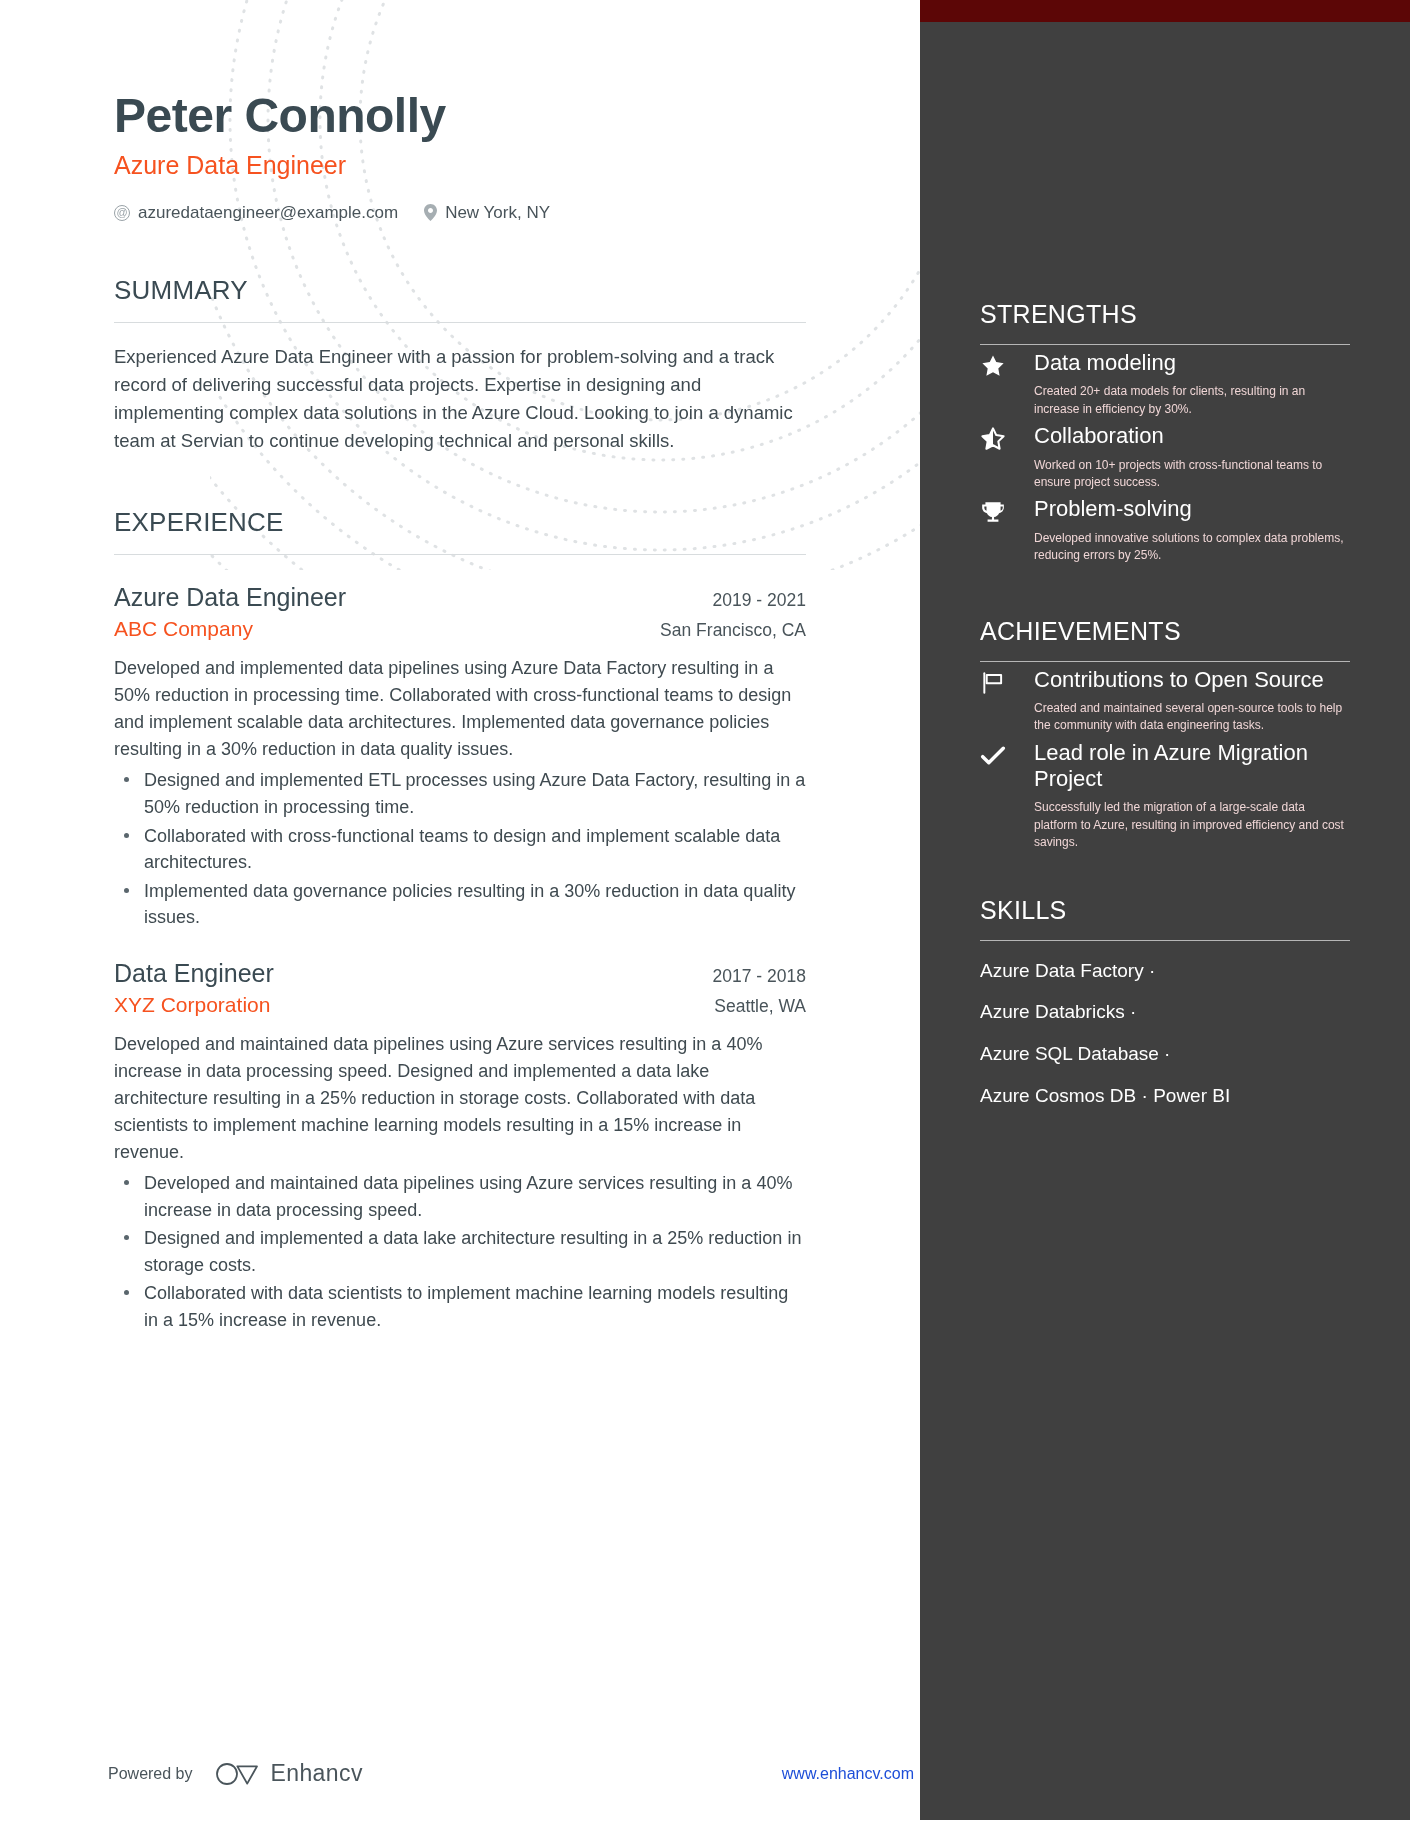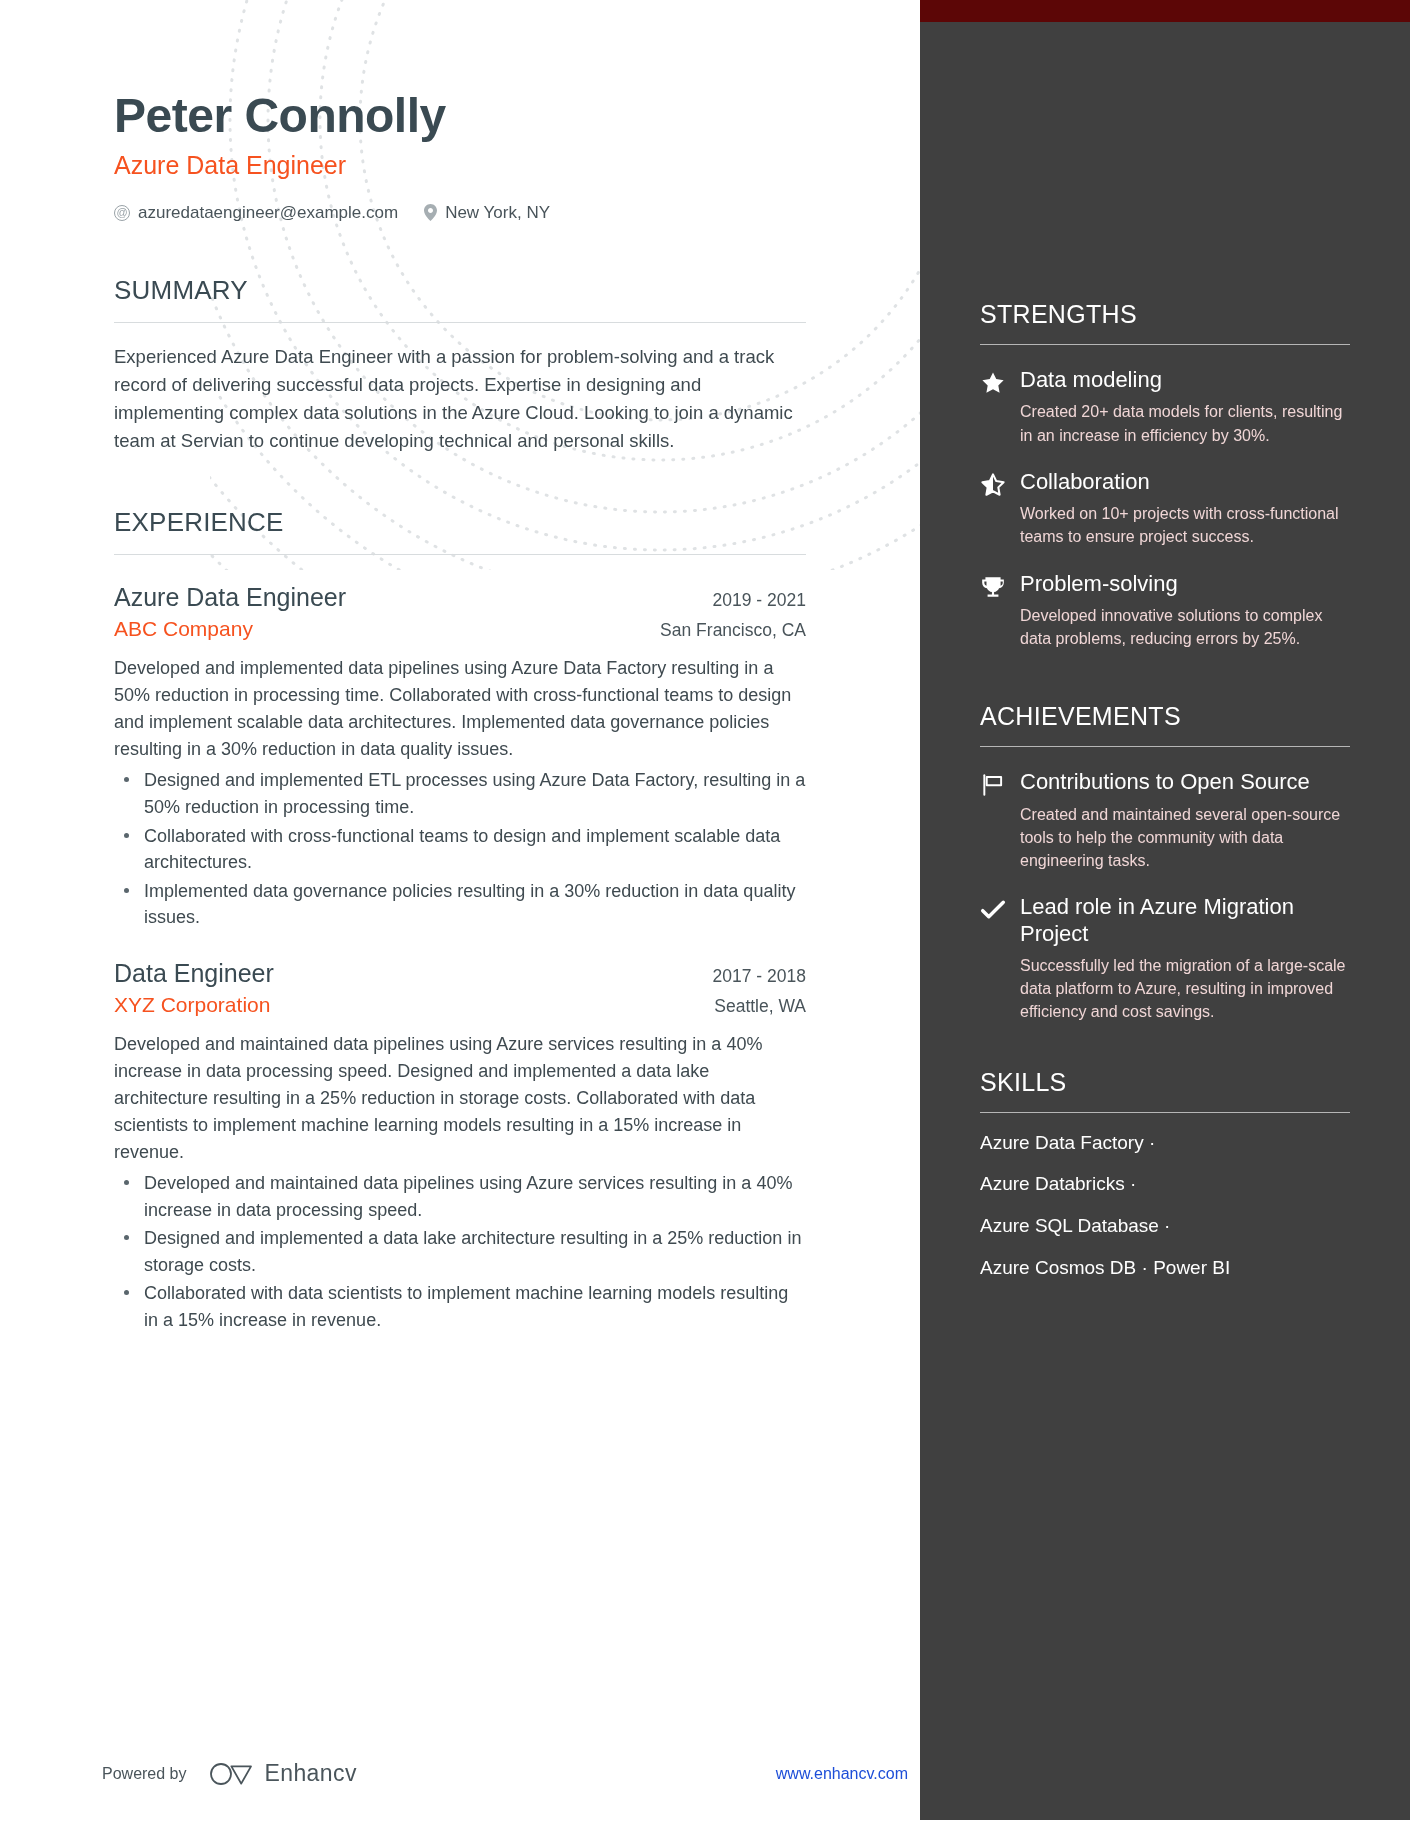--- a/index.html
+++ b/index.html
@@ -150,58 +150,58 @@
     font-size:25px;
     color:#ffffff;
     letter-spacing:0.3px;
     font-weight:normal;
   }
   .side-rule {
     height:1px;
     background:rgba(255,255,255,0.62);
     margin-top:15px;
   }
-  .str-item { margin-top:22px; display:flex; gap:14px; }
+  .str-item { margin-top:5px; display:flex; gap:28px; }
   .str-icon {
     flex:0 0 26px;
     width:26px; height:26px;
     margin-top:3px;
     color:#ffffff;
   }
   .str-icon svg { width:26px; height:26px; display:block; fill:#ffffff; }
   .str-body { flex:1 1 auto; }
   .str-name {
     font-size:22px;
     color:#ffffff;
     line-height:1.2;
   }
   .str-desc {
     margin-top:7px;
-    font-size:16px;
+    font-size:12px;
     line-height:1.45;
     color:#f0d6d6;
   }
 
   
   #skills-section { margin-top:44px; }
   .skills-list { margin-top:18px; }
   .skill-line {
     font-size:19px;
     color:#ffffff;
     line-height:1.3;
     margin-top:17px;
   }
   .skill-line:first-child { margin-top:4px; }
 
   
   #achievements-section { margin-top:52px; }
 
   .footer {
     position:absolute;
-    left:102px; top:1760px;
+    left:108px; top:1760px;
     width:806px;
     display:flex;
     align-items:center;
     z-index:3;
   }
   .powered { font-size:16px; color:#4a555b; }
   .logo-mark { margin-left:22px; width:46px; height:24px; }
   .logo-mark svg { width:46px; height:24px; display:block; }
   .logo-text {
     margin-left:10px;

